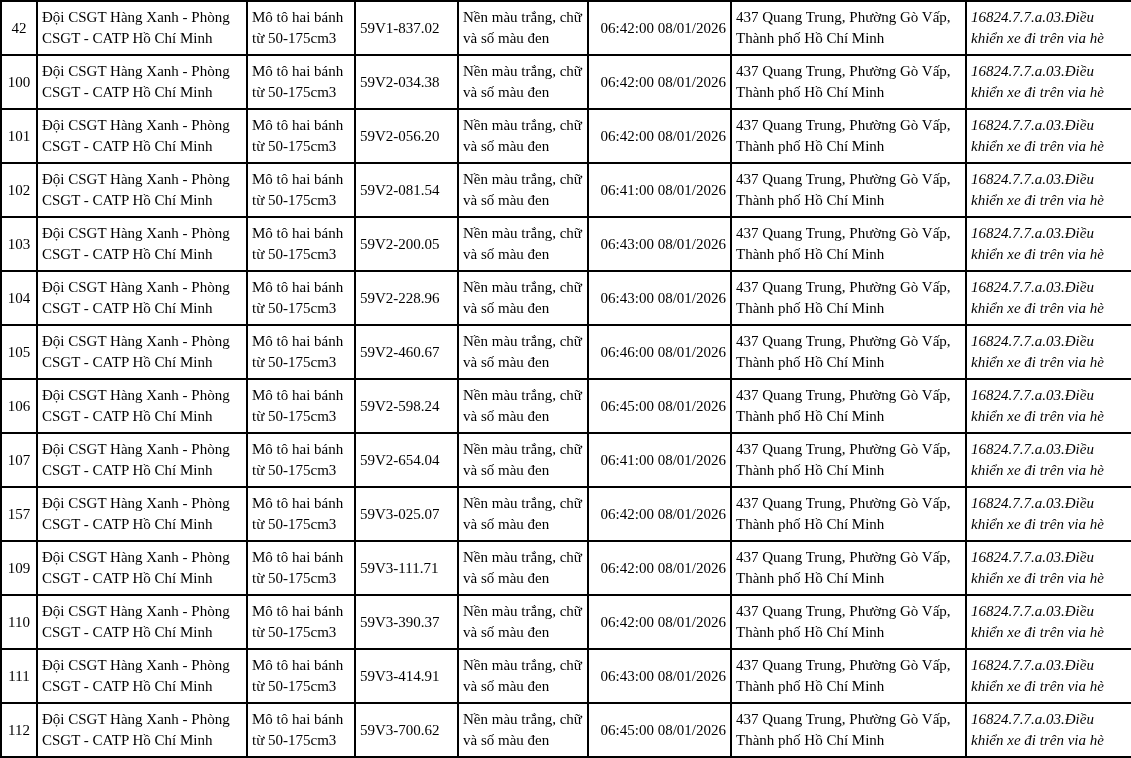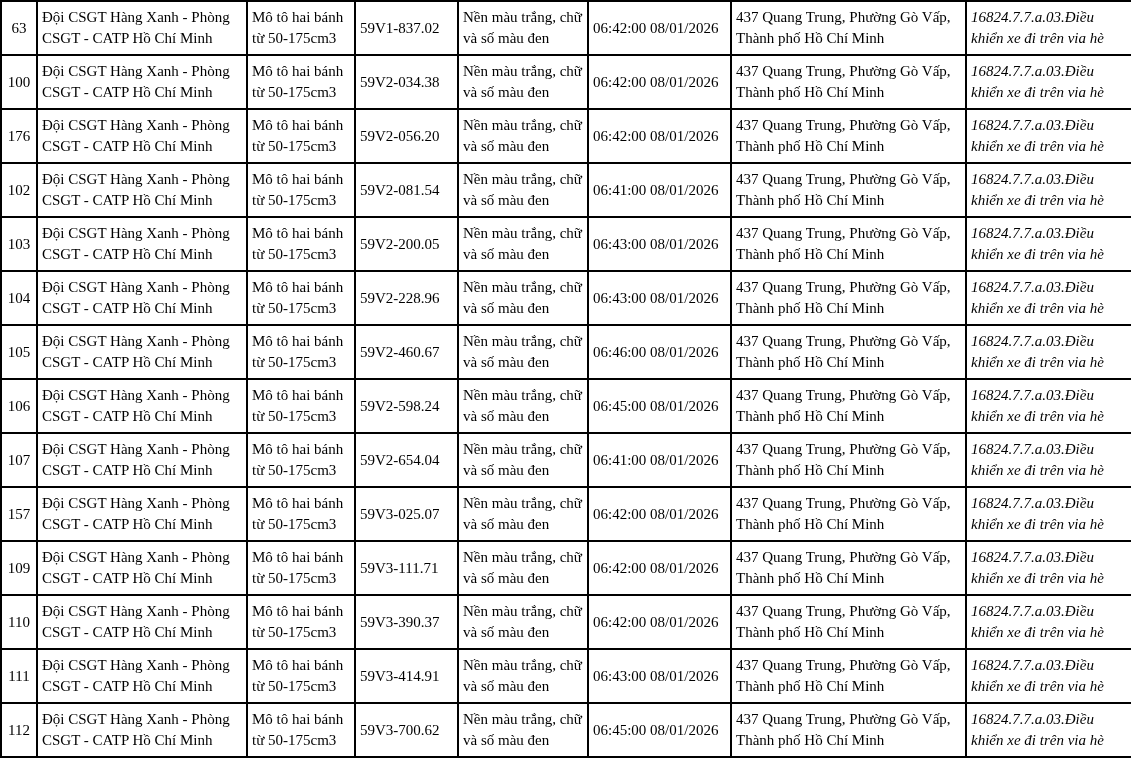--- a/index.html
+++ b/index.html
@@ -29,61 +29,61 @@
     line-height: 21px;
     padding: 2px 4px;
     overflow: hidden;
     background: #ffffff;
   }
   td.c-no    { text-align: center; padding: 2px 1px; }
   td.c-unit  { padding: 2px 4px; margin-top: 26px; }
   td.c-veh   { padding: 2px 3px; }
   td.c-plate { padding: 2px 3px; white-space: nowrap; }
   td.c-color { padding: 2px 5px; margin-top: 23px; }
-  td.c-time  { padding: 2px 1px 2px 3px; white-space: nowrap; }
+  td.c-time  { padding: 2px 1px 2px 3px; white-space: nowrap; text-align: right; }
   td.c-addr  { padding: 2px 20px 2px 4px; }
   td.c-vio   { padding: 2px 4px; font-style: italic; }
 </style>
 </head>
 <body>
 
 <table class="viol">
   <colgroup>
     <col style="width:36px">
     <col style="width:210px">
     <col style="width:108px">
     <col style="width:103px">
     <col style="width:130px">
     <col style="width:143px">
     <col style="width:235px">
     <col style="width:166px">
   </colgroup>
   <tbody>
       <tr>
-    <td class="c-no">63</td>
+    <td class="c-no">42</td>
     <td class="c-unit">Đội CSGT Hàng Xanh - Phòng CSGT - CATP Hồ Chí Minh</td>
     <td class="c-veh">Mô tô hai bánh từ 50-175cm3</td>
     <td class="c-plate">59V1-837.02</td>
     <td class="c-color">Nền màu trắng, chữ và số màu đen</td>
     <td class="c-time">06:42:00 08/01/2026</td>
     <td class="c-addr">437 Quang Trung, Phường Gò Vấp, Thành phố Hồ Chí Minh</td>
     <td class="c-vio">16824.7.7.a.03.Điều khiển xe đi trên via hè</td>
   </tr>
       <tr>
     <td class="c-no">100</td>
     <td class="c-unit">Đội CSGT Hàng Xanh - Phòng CSGT - CATP Hồ Chí Minh</td>
     <td class="c-veh">Mô tô hai bánh từ 50-175cm3</td>
     <td class="c-plate">59V2-034.38</td>
     <td class="c-color">Nền màu trắng, chữ và số màu đen</td>
     <td class="c-time">06:42:00 08/01/2026</td>
     <td class="c-addr">437 Quang Trung, Phường Gò Vấp, Thành phố Hồ Chí Minh</td>
     <td class="c-vio">16824.7.7.a.03.Điều khiển xe đi trên via hè</td>
   </tr>
       <tr>
-    <td class="c-no">176</td>
+    <td class="c-no">101</td>
     <td class="c-unit">Đội CSGT Hàng Xanh - Phòng CSGT - CATP Hồ Chí Minh</td>
     <td class="c-veh">Mô tô hai bánh từ 50-175cm3</td>
     <td class="c-plate">59V2-056.20</td>
     <td class="c-color">Nền màu trắng, chữ và số màu đen</td>
     <td class="c-time">06:42:00 08/01/2026</td>
     <td class="c-addr">437 Quang Trung, Phường Gò Vấp, Thành phố Hồ Chí Minh</td>
     <td class="c-vio">16824.7.7.a.03.Điều khiển xe đi trên via hè</td>
   </tr>
       <tr>
     <td class="c-no">102</td>

